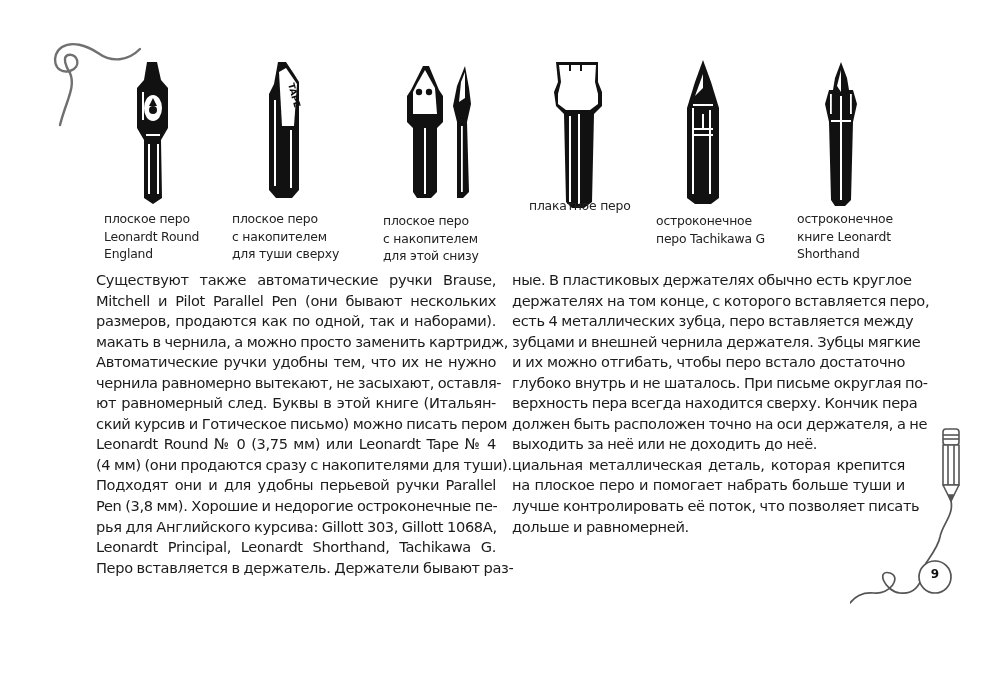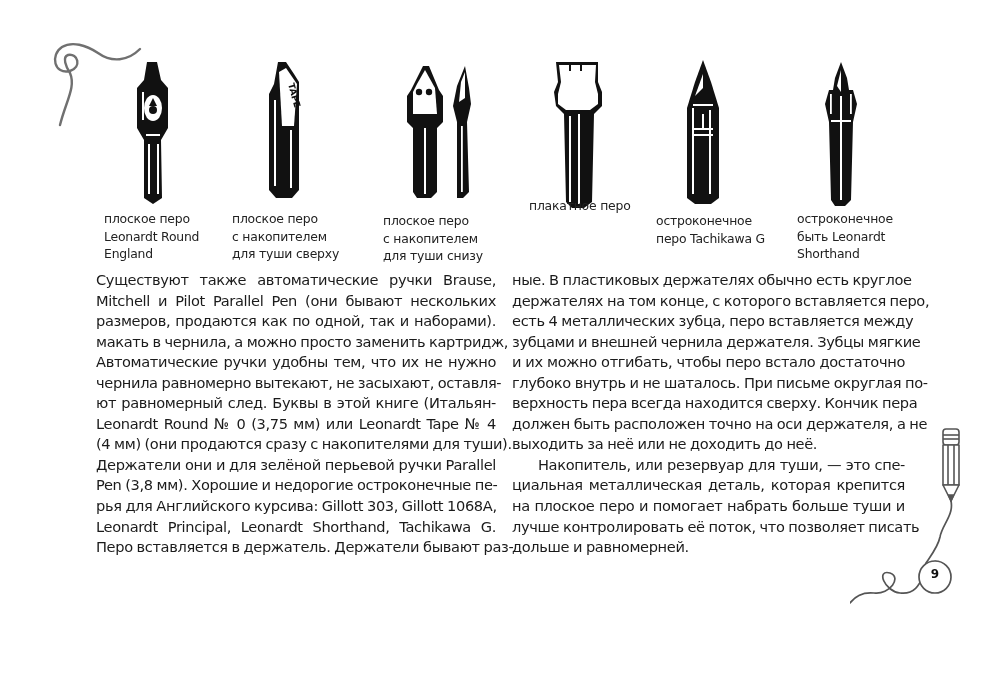--- a/index.html
+++ b/index.html
@@ -91,62 +91,62 @@
     <span>England</span>
   </div>
   <div class="caption" style="left:232px;top:210px">
     <span>плоское перо</span>
     <span>с накопителем</span>
     <span>для туши сверху</span>
   </div>
   <div class="caption" style="left:383px;top:212px">
     <span>плоское перо</span>
     <span>с накопителем</span>
-    <span>для туши снизу</span>
+    <span>для этой снизу</span>
   </div>
   <div class="caption" style="left:529px;top:197px">
     <span>плакатное перо</span>
   </div>
   <div class="caption" style="left:656px;top:212px">
     <span>остроконечное</span>
     <span>перо Tachikawa G</span>
   </div>
   <div class="caption" style="left:797px;top:210px">
     <span>остроконечное</span>
-    <span>быть Leonardt</span>
+    <span>книге Leonardt</span>
     <span>Shorthand</span>
   </div>
 
   <div class="col" id="col-left">
       <span class="ln">Существуют также автоматические ручки Brause,</span>
       <span class="ln">Mitchell и Pilot Parallel Pen (они бывают нескольких</span>
       <span class="ln">размеров, продаются как по одной, так и наборами).</span>
       <span class="ln">макать в чернила, а можно просто заменить картридж,</span>
       <span class="ln">Автоматические ручки удобны тем, что их не нужно</span>
       <span class="ln">чернила равномерно вытекают, не засыхают, оставля-</span>
       <span class="ln">ют равномерный след. Буквы в этой книге (Итальян-</span>
+      <span class="ln">ский курсив и Готическое письмо) можно писать пером</span>
       <span class="ln">Leonardt Round № 0 (3,75 мм) или Leonardt Tape № 4</span>
       <span class="ln">(4 мм) (они продаются сразу с накопителями для туши).</span>
-      <span class="ln">Держатели они и для зелёной перьевой ручки Parallel</span>
+      <span class="ln">Подходят они и для удобны перьевой ручки Parallel</span>
       <span class="ln">Pen (3,8 мм). Хорошие и недорогие остроконечные пе-</span>
       <span class="ln">рья для Английского курсива: Gillott 303, Gillott 1068A,</span>
       <span class="ln">Leonardt Principal, Leonardt Shorthand, Tachikawa G.</span>
       <span class="ln">Перо вставляется в держатель. Держатели бывают раз-</span>
     </div>
   <div class="col" id="col-right">
       <span class="ln">ные. В пластиковых держателях обычно есть круглое</span>
       <span class="ln">держателях на том конце, с которого вставляется перо,</span>
       <span class="ln">есть 4 металлических зубца, перо вставляется между</span>
       <span class="ln">зубцами и внешней чернила держателя. Зубцы мягкие</span>
       <span class="ln">и их можно отгибать, чтобы перо встало достаточно</span>
       <span class="ln">глубоко внутрь и не шаталось. При письме округлая по-</span>
       <span class="ln">верхность пера всегда находится сверху. Кончик пера</span>
       <span class="ln">должен быть расположен точно на оси держателя, а не</span>
       <span class="ln last">выходить за неё или не доходить до неё.</span>
-      <span class="ln indent">Накопитель, или резервуар для туши, — это спе-</span>
       <span class="ln">циальная металлическая деталь, которая крепится</span>
       <span class="ln">на плоское перо и помогает набрать больше туши и</span>
       <span class="ln">лучше контролировать её поток, что позволяет писать</span>
       <span class="ln last">дольше и равномерней.</span>
     </div>
 
   <svg class="deco" style="left:850px;top:425px" width="150" height="190" viewBox="0 0 150 190">
     <g stroke="#555" stroke-width="1.6" fill="#fff" stroke-linejoin="round">
       <rect x="93" y="4" width="16" height="16" rx="3"></rect>
       <line x1="93" y1="10" x2="109" y2="10"></line>

